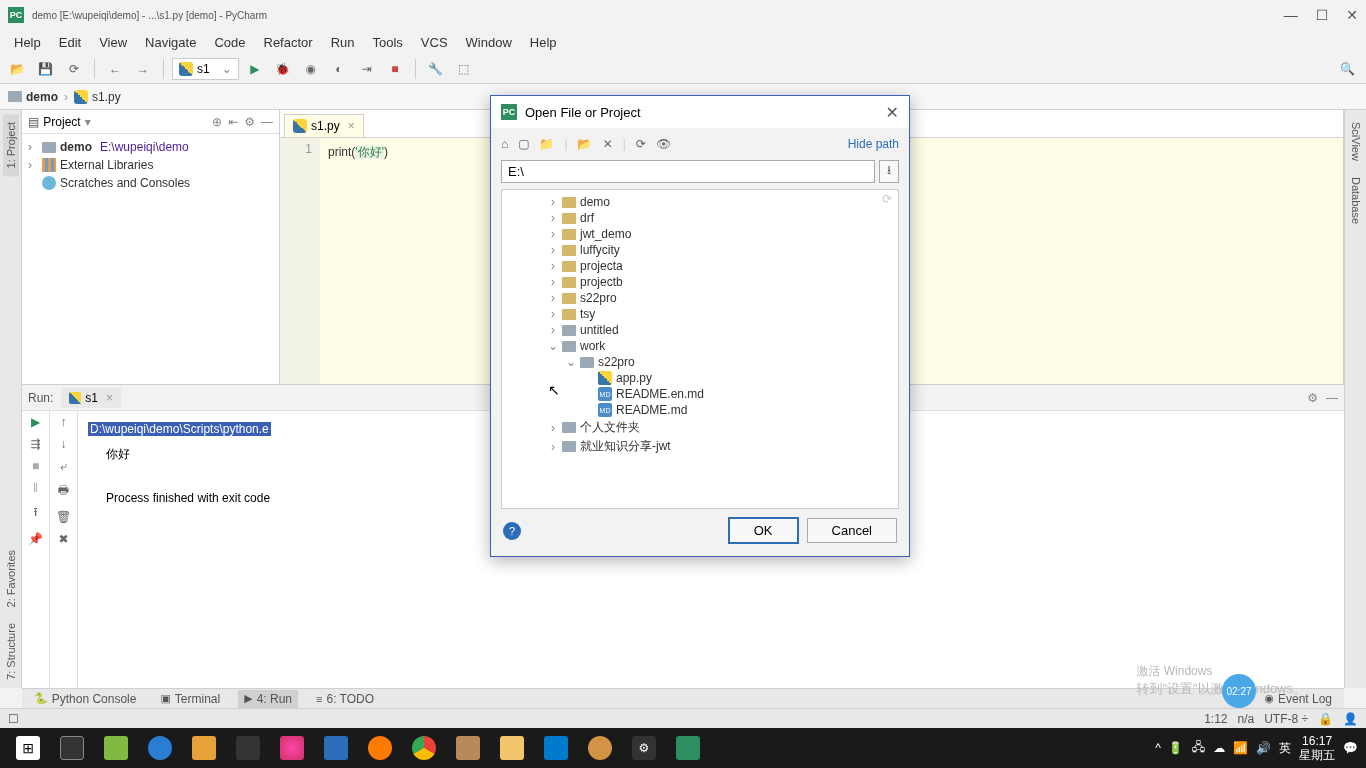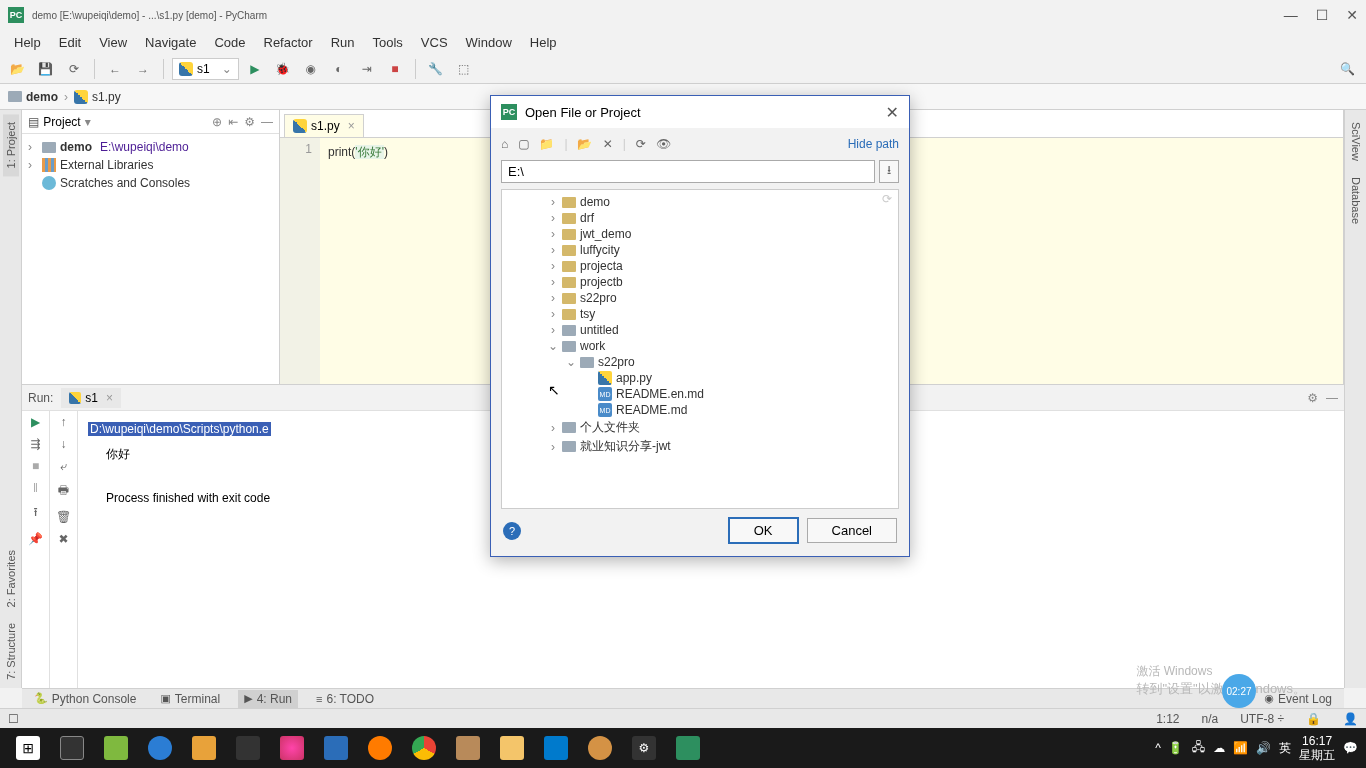--- a/index.html
+++ b/index.html
@@ -83,21 +83,21 @@
 .console .cmd { background: #3a5fb5; color: #fff; padding: 0 2px; display: inline-block; margin-bottom: 6px; }
 .console .out { margin: 4px 18px; }
 
 
 .bottom-tabs { position: absolute; bottom: 20px; left: 22px; right: 22px; height: 20px; background: #e8e8e8; border-top: 1px solid #d0d0d0; display: flex; align-items: center; padding: 0 6px; gap: 12px; }
 .bottom-tabs .btab { display: flex; align-items: center; gap: 4px; color: #555; cursor: pointer; padding: 2px 6px; font-size: 11px; }
 .bottom-tabs .btab.active { background: #d0d0d0; }
 .bottom-tabs .right { margin-left: auto; }
 
 .statusbar { position: absolute; bottom: 0; left: 0; right: 0; height: 20px; background: #e8e8e8; border-top: 1px solid #d0d0d0; display: flex; align-items: center; padding: 0 8px; font-size: 11px; color: #555; }
-.statusbar .right { margin-left: auto; display: flex; gap: 22px; align-items: center; justify-content: flex-end; }
+.statusbar .right { margin-left: auto; display: flex; gap: 10px; align-items: center; justify-content: flex-end; }
 
 
 .dialog { position: absolute; top: 95px; left: 490px; width: 420px; background: #f2f2f2; border: 1px solid #3a5fb5; box-shadow: 0 4px 16px rgba(0,0,0,0.3); }
 .dialog-title { height: 32px; display: flex; align-items: center; padding: 0 10px; background: #fff; }
 .dialog-title .app-icon { width: 16px; height: 16px; background: #2d8f5f; color: #fff; font-size: 9px; font-weight: bold; display: flex; align-items: center; justify-content: center; margin-right: 8px; }
 .dialog-title .txt { flex: 1; color: #000000; font-size: 13px; }
 .dialog-title .close { color: #555; cursor: pointer; font-size: 16px; }
 .dialog-toolbar { height: 32px; display: flex; align-items: center; padding: 0 10px; gap: 10px; }
 .dialog-toolbar span { color: #666; cursor: pointer; }
 .dialog-toolbar .hide-path { margin-left: auto; color: #2b6db8; }

